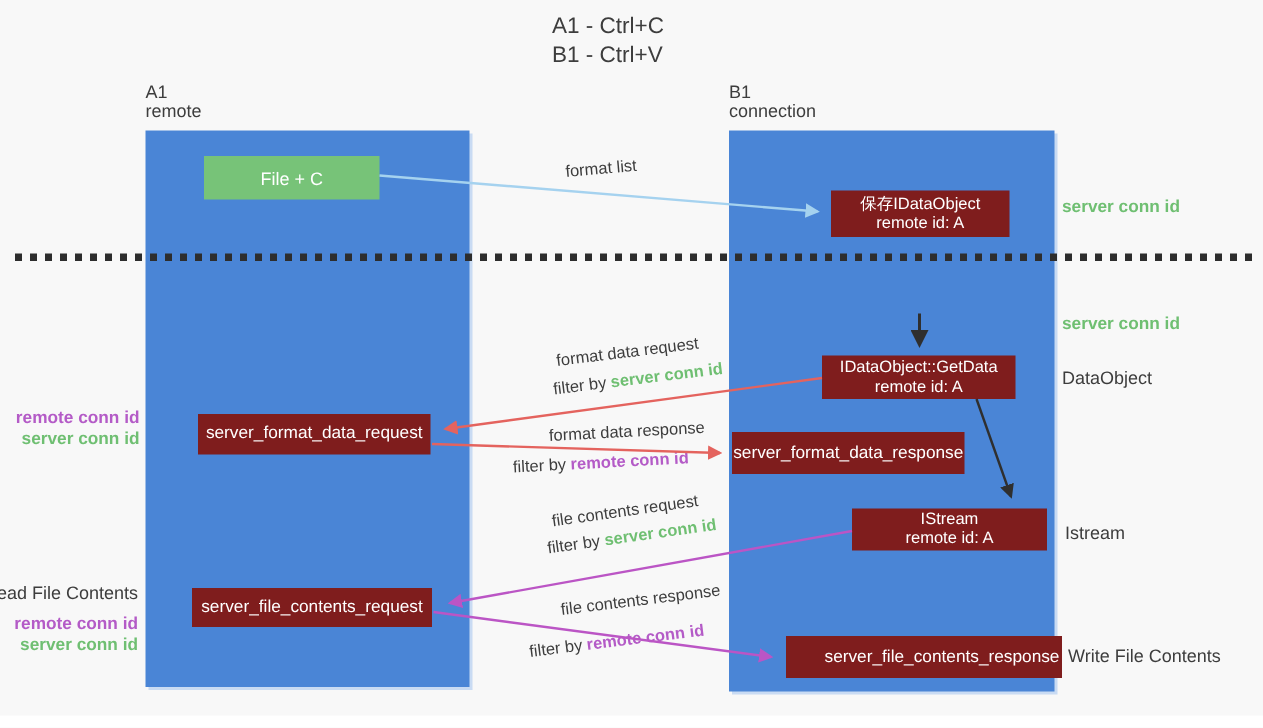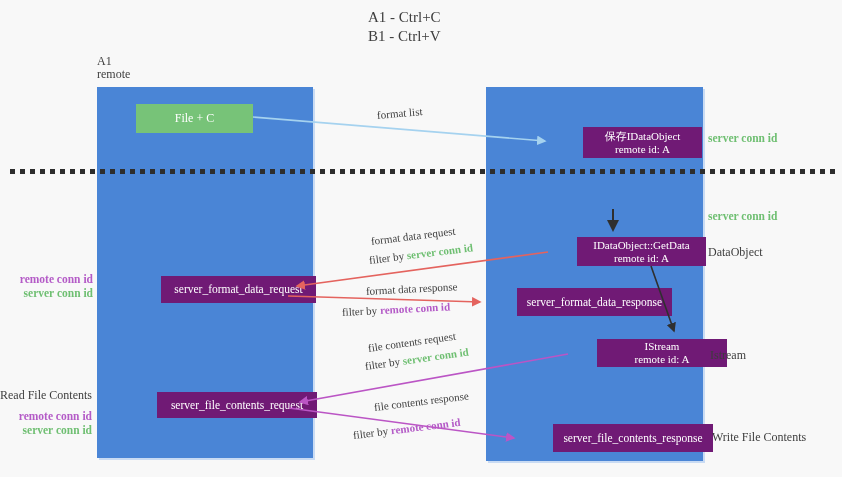--- a/index.html
+++ b/index.html
@@ -1,24 +1,24 @@
 <!DOCTYPE html>
 <html><head>
 <meta charset="utf-8">
 <style>
   html,body{margin:0;padding:0;}
   .canvas{position:relative;width:842px;height:477px;background:#f8f8f8;
-    font-family:Liberation Serif, serif;color:#3d3d3d;overflow:hidden;}
+    font-family:Liberation Sans, sans-serif;color:#3d3d3d;overflow:hidden;}
   .abs{position:absolute;}
   .title{font-size:15px;line-height:19px;color:#3d3d3d;}
   .hdr{text-align:left;font-size:12px;line-height:13px;color:#3d3d3d;}
   .col{background:#4a85d6;box-shadow:2px 2px 0 rgba(175,203,240,.65);}
   .box{color:#fff;text-align:center;display:flex;flex-direction:column;justify-content:center;}
   .box.green{background:#77c378;font-size:12px;}
-  .box.orange{background:#701a75;font-size:11px;line-height:13px;margin-left:29px;}
+  .box.orange{background:#7f1d1d;font-size:11px;line-height:13px;}
   .box.orange.one{font-size:11.5px;}
   .lbl{font-size:11px;color:#3d3d3d;white-space:nowrap;transform-origin:left center;}
   .side{font-size:11.5px;white-space:nowrap;}
   .side.plain{font-size:12px;font-weight:normal;color:#3d3d3d;}
   .green-t{color:#6fbf72;font-weight:bold;}
   .purple-t{color:#b45bc7;font-weight:bold;}
   .rt{text-align:right;line-height:14px;}
   .rot3{transform:rotate(-3deg);}
   .rot5{transform:rotate(-5deg);}
   .rot7{transform:rotate(-7deg);}
@@ -33,20 +33,24 @@
 <div class="canvas">
 
   <div class="abs title" style="left:368px;top:8px;">
     <div>A1 - Ctrl+C</div>
     <div>B1 - Ctrl+V</div>
   </div>
 
   <div class="abs hdr" style="left:97px;top:55px;width:216px;">
     <div>A1</div>
     <div>remote</div>
+  </div>
+  <div class="abs hdr" style="left:486px;top:55px;width:217px;">
+    <div>B1</div>
+    <div>connection</div>
   </div>
 
   <div class="abs col" style="left:97px;top:87px;width:216px;height:371px;"></div>
   <div class="abs col" style="left:486px;top:87px;width:217px;height:374px;"></div>
 
   <div class="abs dotted" style="left:10px;top:169px;width:828px;height:5px;"></div>
 
   <div class="abs box green" style="left:136px;top:104px;width:117px;height:29px;">
     <span>File + C</span>
   </div>
@@ -65,21 +69,21 @@
   <div class="abs box orange one" style="left:488px;top:288px;width:155px;height:28px;">
     <span>server_format_data_response</span>
   </div>
   <div class="abs box orange" style="left:568px;top:339px;width:130px;height:28px;">
     <span>IStream</span>
     <span>remote id: A</span>
   </div>
   <div class="abs box orange one" style="left:128px;top:392px;width:160px;height:26px;">
     <span>server_file_contents_request</span>
   </div>
-  <div class="abs box orange one" style="left:524px;top:424px;width:160px;height:28px;">
+  <div class="abs box orange one" style="left:524px;top:424px;width:160px;height:28px;padding-left:24px;">
     <span>server_file_contents_response</span>
   </div>
 
   <div class="abs side green-t" style="left:708px;top:132px;">server conn id</div>
   <div class="abs side green-t" style="left:708px;top:210px;">server conn id</div>
   <div class="abs side plain" style="left:708px;top:245px;">DataObject</div>
   <div class="abs side plain" style="left:710px;top:348px;">Istream</div>
   <div class="abs side plain" style="left:712px;top:430px;">Write File Contents</div>
 
   <div class="abs side rt" style="right:749px;top:272px;">

